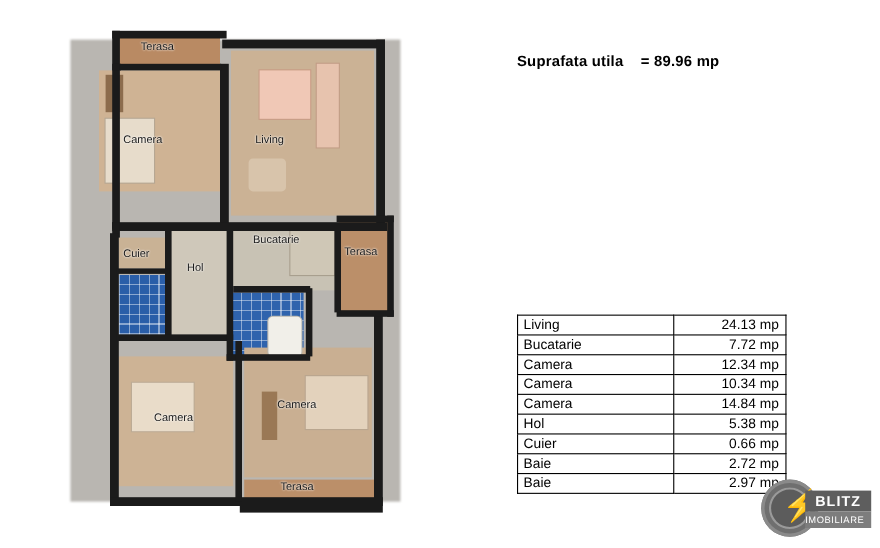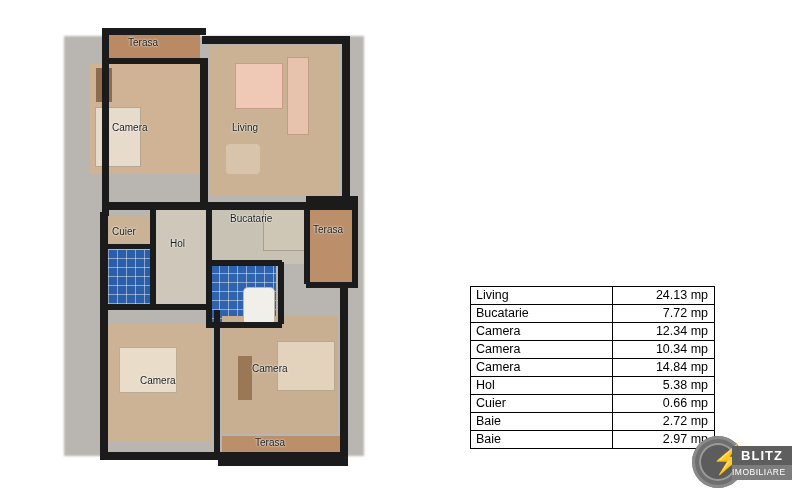--- a/index.html
+++ b/index.html
@@ -194,20 +194,21 @@
   <div class="label" style="left:62px; top:204px;">Cuier</div>
   <div class="label" style="left:120px; top:216px;">Hol</div>
   <div class="label" style="left:180px; top:191px;">Bucatarie</div>
   <div class="label" style="left:263px; top:202px;">Terasa</div>
   <div class="label" style="left:90px; top:353px;">Camera</div>
   <div class="label" style="left:202px; top:341px;">Camera</div>
   <div class="label" style="left:205px; top:415px;">Terasa</div>
 </div>
 
 <div id="areas">
+  <span class="row">Suprafata utila    = 89.96 mp</span>
 </div>
 
 <table id="room-table">
   <tbody>
     <tr>
       <td class="name">Living</td>
       <td class="val">24.13 mp</td>
     </tr>
     <tr>
       <td class="name">Bucatarie</td>

